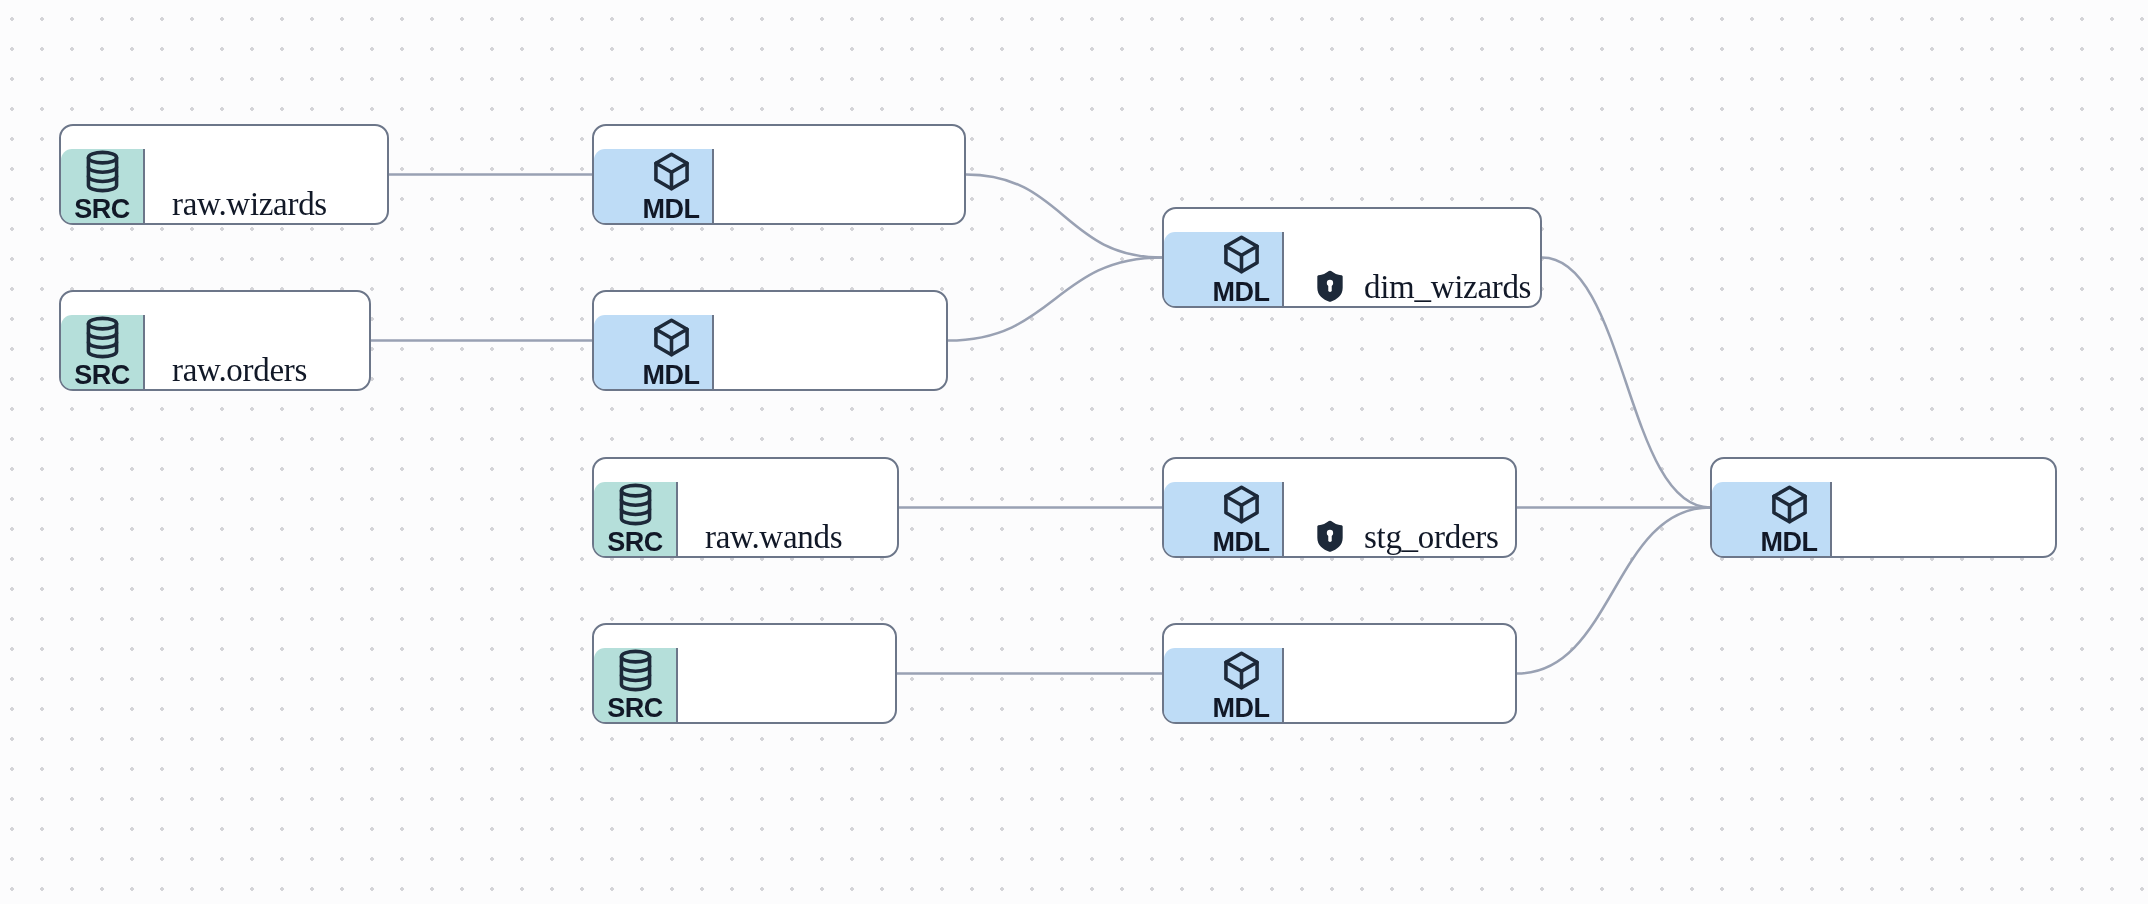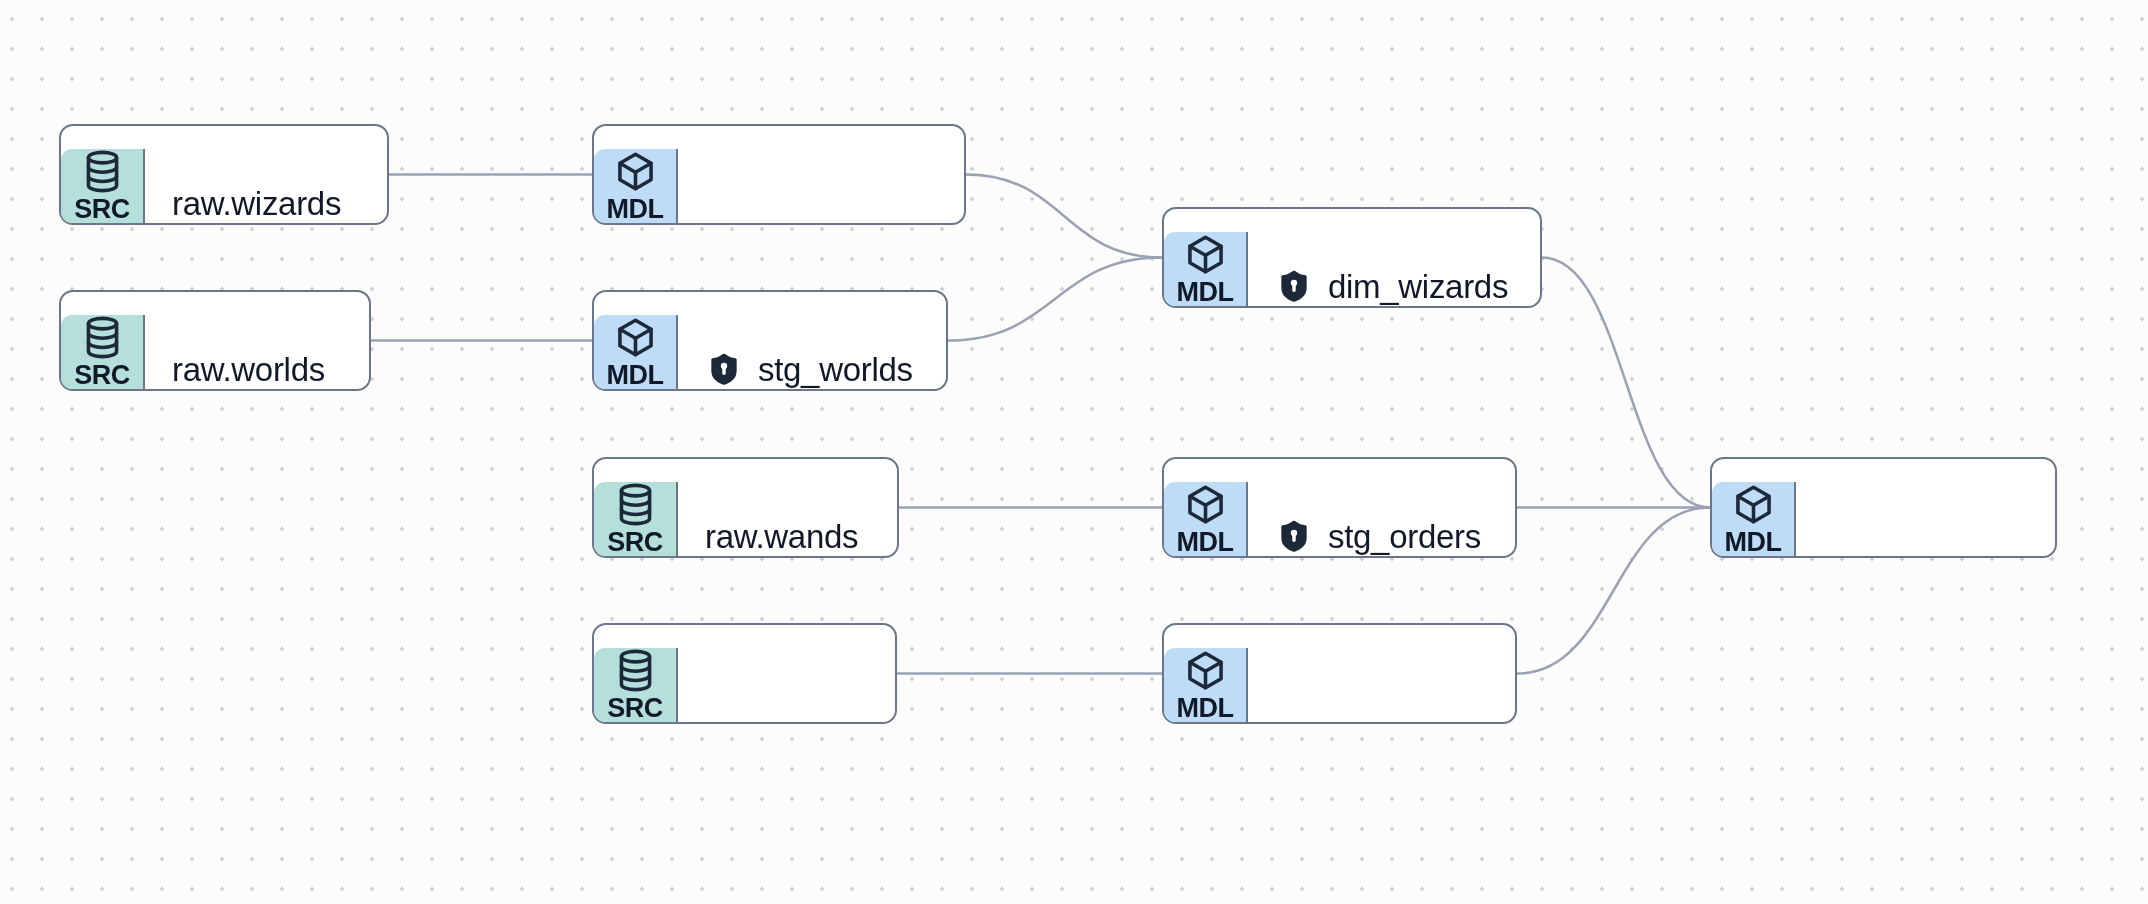--- a/index.html
+++ b/index.html
@@ -39,38 +39,39 @@
     display: flex;
     flex-direction: column;
     align-items: center;
     justify-content: center;
     gap: 2px;
     border-right: 2.5px solid var(--border, #6c7689);
     border-radius: 11px 0 0 11px;
     color: var(--icon, #1d2939);
   }
   .node.src .badge { background: var(--src, #b5dfda); }
-  .node.mdl .badge { background: var(--mdl, #bedcf6); }
+  .node.mdl .badge { background: var(--mdl, #bedcf6); padding-left: 36px; }
 
   .badge .badge-icon svg { width: 45px; height: 45px; display: block; }
   .badge-label {
     font-size: 27px;
     font-weight: 600;
     letter-spacing: -0.5px;
     line-height: 1;
     color: var(--ink, #111827);
   }
 
   .body {
     flex: 1;
     display: flex;
     align-items: center;
     padding: 16px 20px 0 27px;
     gap: 15px;
     min-width: 0;
+    font-family: Liberation Serif, serif;
   }
   .shield { display: flex; color: var(--icon, #1d2939); }
   .shield svg { width: 38px; height: 38px; display: block; }
   .label {
     font-size: 33px;
     font-weight: 500;
     letter-spacing: -0.3px;
     white-space: nowrap;
     color: var(--ink, #111827);
   }
@@ -125,102 +126,92 @@
           <svg viewBox="0 0 24 24" fill="none" stroke="currentColor" stroke-width="1.9" stroke-linecap="round" stroke-linejoin="round">
             <ellipse cx="12" cy="4.6" rx="7.5" ry="2.8"></ellipse>
             <path d="M4.5 4.6v14.8c0 1.55 3.36 2.8 7.5 2.8s7.5-1.25 7.5-2.8V4.6"></path>
             <path d="M4.5 9.55c0 1.55 3.36 2.8 7.5 2.8s7.5-1.25 7.5-2.8"></path>
             <path d="M4.5 14.5c0 1.55 3.36 2.8 7.5 2.8s7.5-1.25 7.5-2.8"></path>
           </svg>
         </span>
         <span class="badge-label">SRC</span>
       </div>
       <div class="body">
-        <span class="label">raw.worlds</span>
+        <span class="label">raw.orders</span>
       </div>
     </div>
     <div class="node mdl" style="left: 592px; top: 290px; width: 356px; height: 101px;">
+      <div class="badge">
+        <span class="badge-icon">
+          <svg viewBox="0 0 24 24" fill="none" stroke="currentColor" stroke-width="1.9" stroke-linecap="round" stroke-linejoin="round">
+            <path d="M12 2.8 20.3 7.6v8.8L12 21.2 3.7 16.4V7.6Z"></path>
+            <path d="M3.7 7.6 12 12.4l8.3-4.8"></path>
+            <path d="M12 12.4v8.8"></path>
+          </svg>
+        </span>
+        <span class="badge-label">MDL</span>
+      </div>
+    </div>
+    <div class="node mdl" style="left: 1162px; top: 207px; width: 380px; height: 101px;">
       <div class="badge">
         <span class="badge-icon">
           <svg viewBox="0 0 24 24" fill="none" stroke="currentColor" stroke-width="1.9" stroke-linecap="round" stroke-linejoin="round">
             <path d="M12 2.8 20.3 7.6v8.8L12 21.2 3.7 16.4V7.6Z"></path>
             <path d="M3.7 7.6 12 12.4l8.3-4.8"></path>
             <path d="M12 12.4v8.8"></path>
           </svg>
         </span>
         <span class="badge-label">MDL</span>
       </div>
       <div class="body">
         <span class="shield">
           <svg viewBox="0 0 24 24">
             <path fill="currentColor" d="M11.3 1.95a1.15 1.15 0 0 1 1.4 0C14.5 3.4 16.9 4.5 19.1 4.5c.5 0 .9.4.9.9v7.1c0 4.9-3.6 7.4-7.6 8.8-.26.09-.54.09-.8 0-4-1.4-7.6-3.9-7.6-8.8V5.4c0-.5.4-.9.9-.9 2.2 0 4.6-1.1 6.4-2.55Z"></path>
             <circle cx="12" cy="9.4" r="2" fill="#fff"></circle>
             <path d="M12 10.6v3.5" stroke="#fff" stroke-width="2.2" stroke-linecap="round"></path>
           </svg>
         </span>
-        <span class="label">stg_worlds</span>
-      </div>
-    </div>
-    <div class="node mdl" style="left: 1162px; top: 207px; width: 380px; height: 101px;">
+        <span class="label">dim_wizards</span>
+      </div>
+    </div>
+    <div class="node src" style="left: 592px; top: 457px; width: 307px; height: 101px;">
+      <div class="badge">
+        <span class="badge-icon">
+          <svg viewBox="0 0 24 24" fill="none" stroke="currentColor" stroke-width="1.9" stroke-linecap="round" stroke-linejoin="round">
+            <ellipse cx="12" cy="4.6" rx="7.5" ry="2.8"></ellipse>
+            <path d="M4.5 4.6v14.8c0 1.55 3.36 2.8 7.5 2.8s7.5-1.25 7.5-2.8V4.6"></path>
+            <path d="M4.5 9.55c0 1.55 3.36 2.8 7.5 2.8s7.5-1.25 7.5-2.8"></path>
+            <path d="M4.5 14.5c0 1.55 3.36 2.8 7.5 2.8s7.5-1.25 7.5-2.8"></path>
+          </svg>
+        </span>
+        <span class="badge-label">SRC</span>
+      </div>
+      <div class="body">
+        <span class="label">raw.wands</span>
+      </div>
+    </div>
+    <div class="node mdl" style="left: 1162px; top: 457px; width: 355px; height: 101px;">
       <div class="badge">
         <span class="badge-icon">
           <svg viewBox="0 0 24 24" fill="none" stroke="currentColor" stroke-width="1.9" stroke-linecap="round" stroke-linejoin="round">
             <path d="M12 2.8 20.3 7.6v8.8L12 21.2 3.7 16.4V7.6Z"></path>
             <path d="M3.7 7.6 12 12.4l8.3-4.8"></path>
             <path d="M12 12.4v8.8"></path>
           </svg>
         </span>
         <span class="badge-label">MDL</span>
       </div>
       <div class="body">
         <span class="shield">
           <svg viewBox="0 0 24 24">
             <path fill="currentColor" d="M11.3 1.95a1.15 1.15 0 0 1 1.4 0C14.5 3.4 16.9 4.5 19.1 4.5c.5 0 .9.4.9.9v7.1c0 4.9-3.6 7.4-7.6 8.8-.26.09-.54.09-.8 0-4-1.4-7.6-3.9-7.6-8.8V5.4c0-.5.4-.9.9-.9 2.2 0 4.6-1.1 6.4-2.55Z"></path>
             <circle cx="12" cy="9.4" r="2" fill="#fff"></circle>
             <path d="M12 10.6v3.5" stroke="#fff" stroke-width="2.2" stroke-linecap="round"></path>
           </svg>
         </span>
-        <span class="label">dim_wizards</span>
-      </div>
-    </div>
-    <div class="node src" style="left: 592px; top: 457px; width: 307px; height: 101px;">
-      <div class="badge">
-        <span class="badge-icon">
-          <svg viewBox="0 0 24 24" fill="none" stroke="currentColor" stroke-width="1.9" stroke-linecap="round" stroke-linejoin="round">
-            <ellipse cx="12" cy="4.6" rx="7.5" ry="2.8"></ellipse>
-            <path d="M4.5 4.6v14.8c0 1.55 3.36 2.8 7.5 2.8s7.5-1.25 7.5-2.8V4.6"></path>
-            <path d="M4.5 9.55c0 1.55 3.36 2.8 7.5 2.8s7.5-1.25 7.5-2.8"></path>
-            <path d="M4.5 14.5c0 1.55 3.36 2.8 7.5 2.8s7.5-1.25 7.5-2.8"></path>
-          </svg>
-        </span>
-        <span class="badge-label">SRC</span>
-      </div>
-      <div class="body">
-        <span class="label">raw.wands</span>
-      </div>
-    </div>
-    <div class="node mdl" style="left: 1162px; top: 457px; width: 355px; height: 101px;">
-      <div class="badge">
-        <span class="badge-icon">
-          <svg viewBox="0 0 24 24" fill="none" stroke="currentColor" stroke-width="1.9" stroke-linecap="round" stroke-linejoin="round">
-            <path d="M12 2.8 20.3 7.6v8.8L12 21.2 3.7 16.4V7.6Z"></path>
-            <path d="M3.7 7.6 12 12.4l8.3-4.8"></path>
-            <path d="M12 12.4v8.8"></path>
-          </svg>
-        </span>
-        <span class="badge-label">MDL</span>
-      </div>
-      <div class="body">
-        <span class="shield">
-          <svg viewBox="0 0 24 24">
-            <path fill="currentColor" d="M11.3 1.95a1.15 1.15 0 0 1 1.4 0C14.5 3.4 16.9 4.5 19.1 4.5c.5 0 .9.4.9.9v7.1c0 4.9-3.6 7.4-7.6 8.8-.26.09-.54.09-.8 0-4-1.4-7.6-3.9-7.6-8.8V5.4c0-.5.4-.9.9-.9 2.2 0 4.6-1.1 6.4-2.55Z"></path>
-            <circle cx="12" cy="9.4" r="2" fill="#fff"></circle>
-            <path d="M12 10.6v3.5" stroke="#fff" stroke-width="2.2" stroke-linecap="round"></path>
-          </svg>
-        </span>
         <span class="label">stg_orders</span>
       </div>
     </div>
     <div class="node src" style="left: 592px; top: 623px; width: 305px; height: 101px;">
       <div class="badge">
         <span class="badge-icon">
           <svg viewBox="0 0 24 24" fill="none" stroke="currentColor" stroke-width="1.9" stroke-linecap="round" stroke-linejoin="round">
             <ellipse cx="12" cy="4.6" rx="7.5" ry="2.8"></ellipse>
             <path d="M4.5 4.6v14.8c0 1.55 3.36 2.8 7.5 2.8s7.5-1.25 7.5-2.8V4.6"></path>
             <path d="M4.5 9.55c0 1.55 3.36 2.8 7.5 2.8s7.5-1.25 7.5-2.8"></path>

